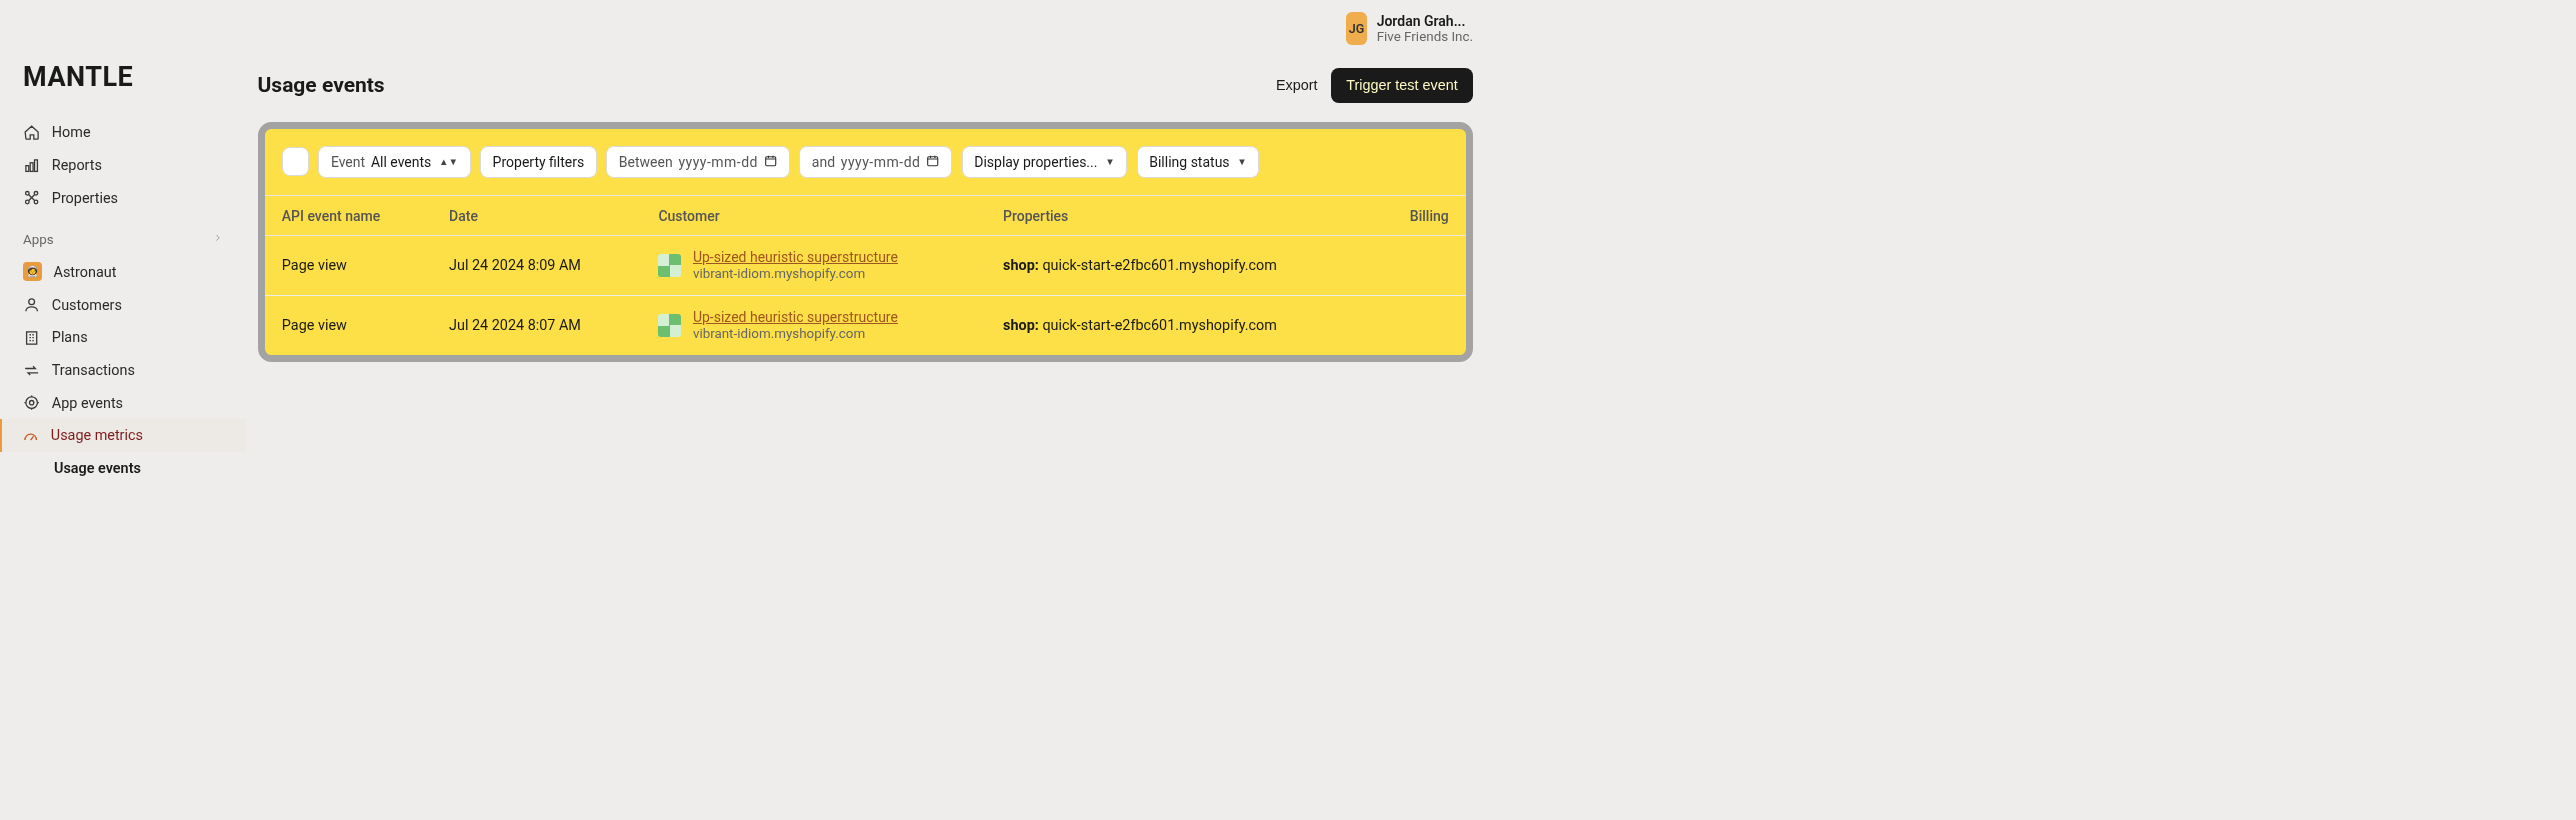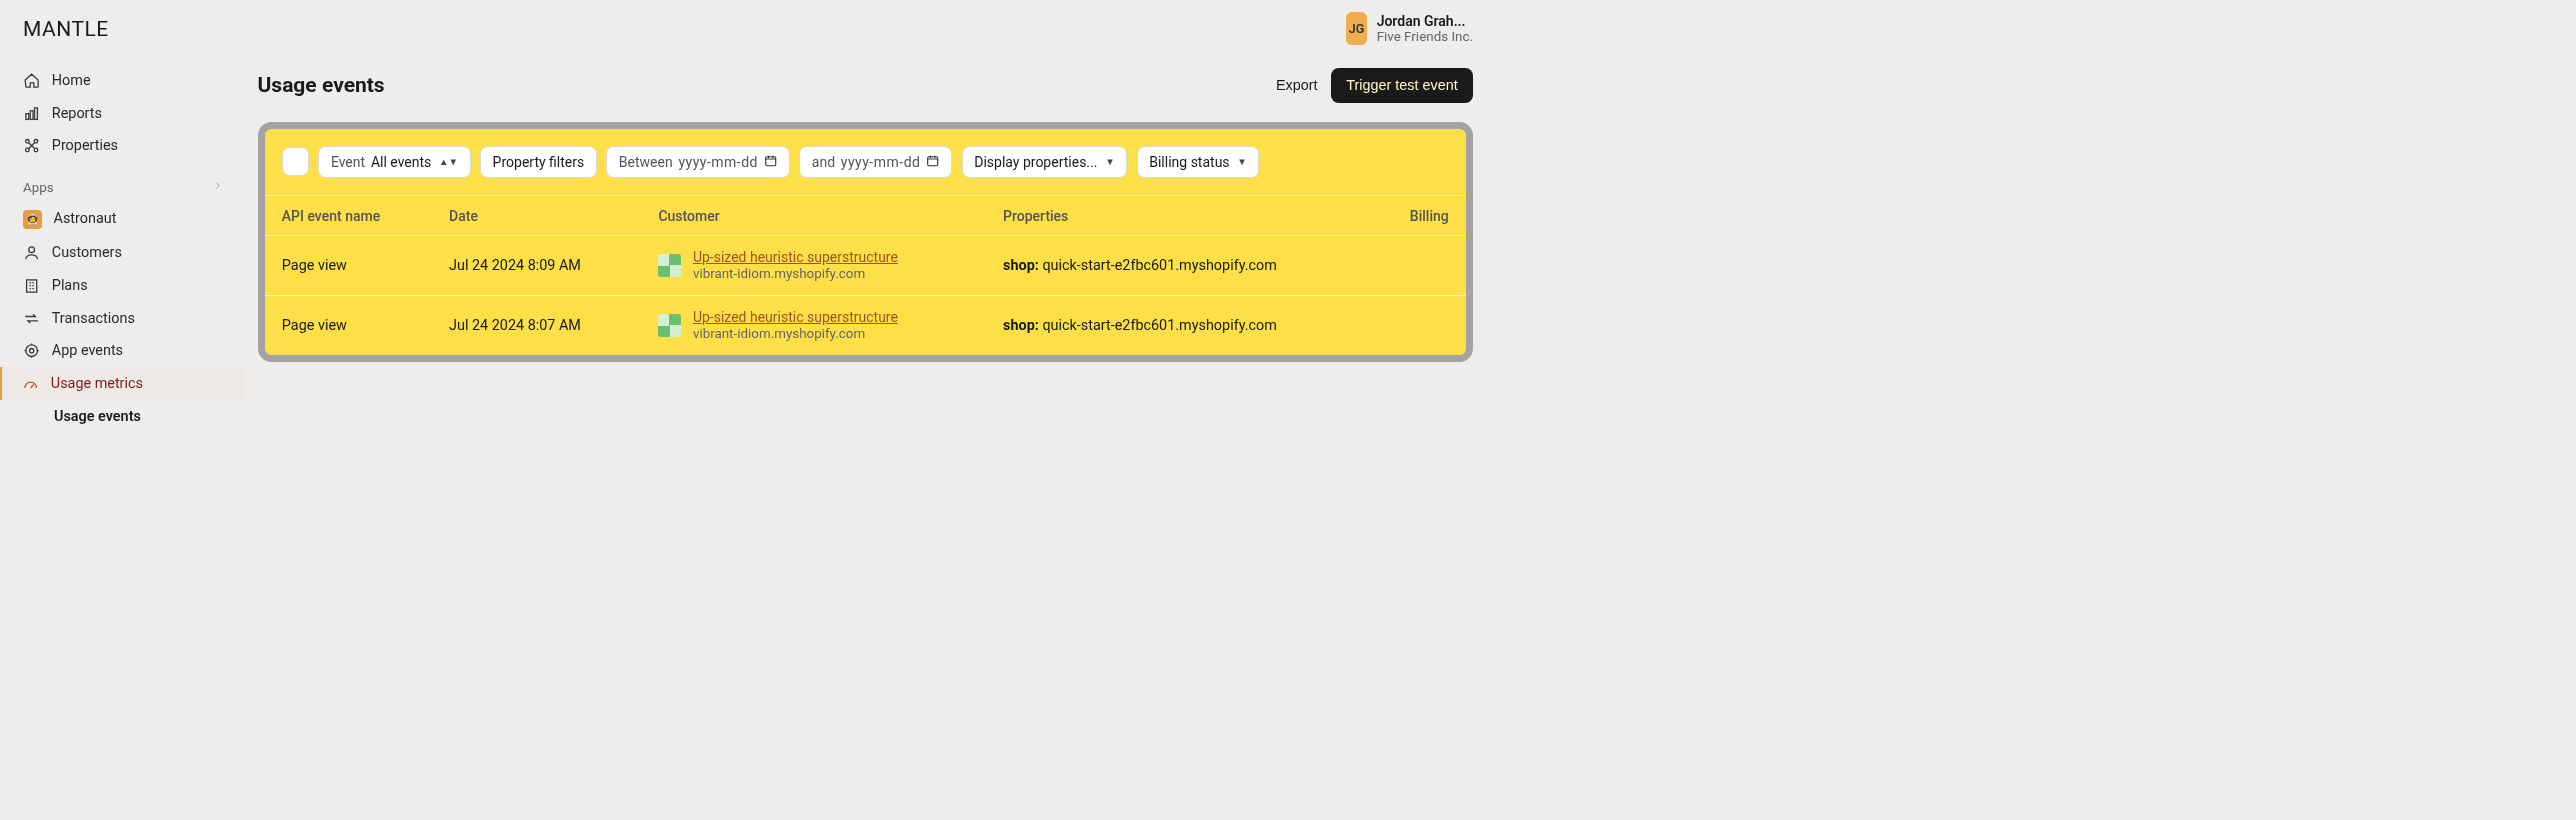--- a/index.html
+++ b/index.html
@@ -11,27 +11,28 @@
       font-size: 14px;
     }
     .layout { display: flex; }
     .sidebar {
       width: 246px;
       padding: 11.5px 0;
       flex-shrink: 0;
     }
     .logo {
       padding: 5.8px 23px 23px;
-      font-weight: 400;
-      font-size: 21px;
+      font-weight: 700;
+      font-size: 27px;
       letter-spacing: 0.5px;
+      margin-top: 44px;
     }
     .nav-item {
       display: flex;
-      align-items: flex-start;
+      align-items: flex-end;
       gap: 11.5px;
       padding: 7.7px 23px;
       cursor: pointer;
       color: #2a2a2a;
       font-size: 14.4px;
     }
     .nav-item .icon { width: 17.3px; height: 17.3px; display: flex; align-items: center; justify-content: center; }
     .nav-section-header {
       display: flex;
       align-items: center;

